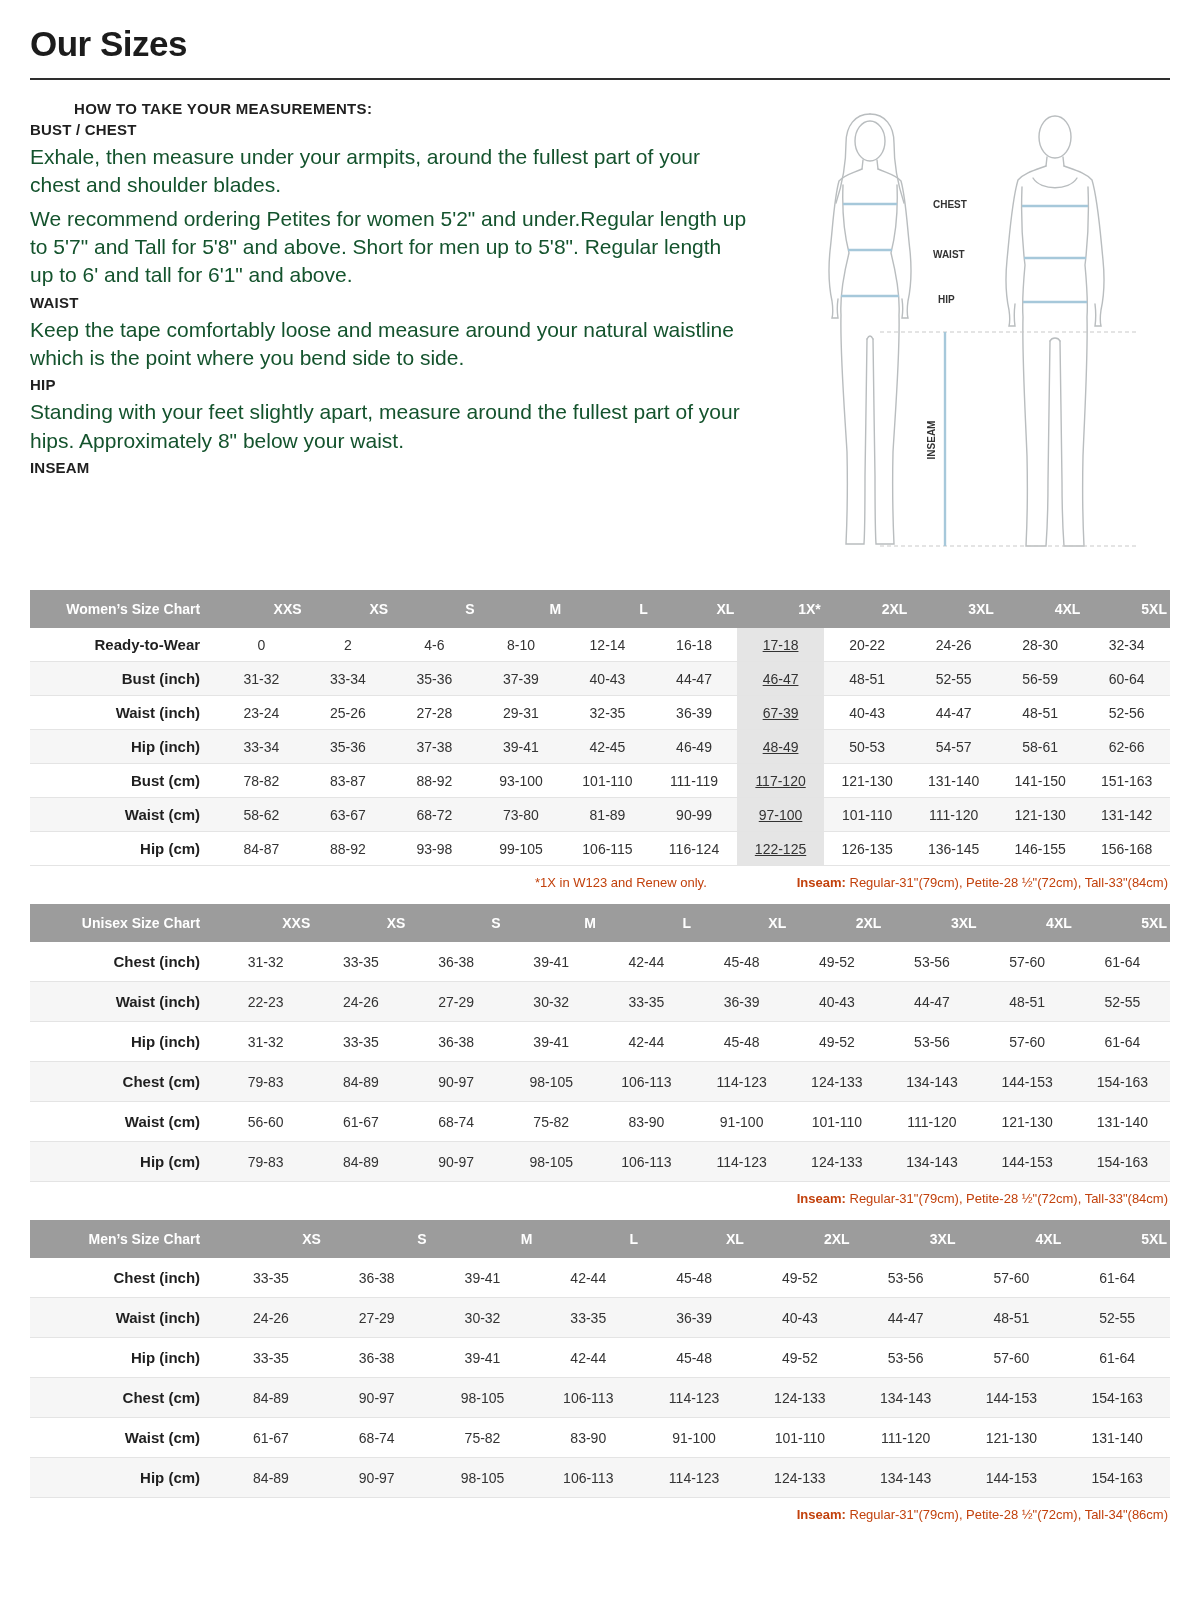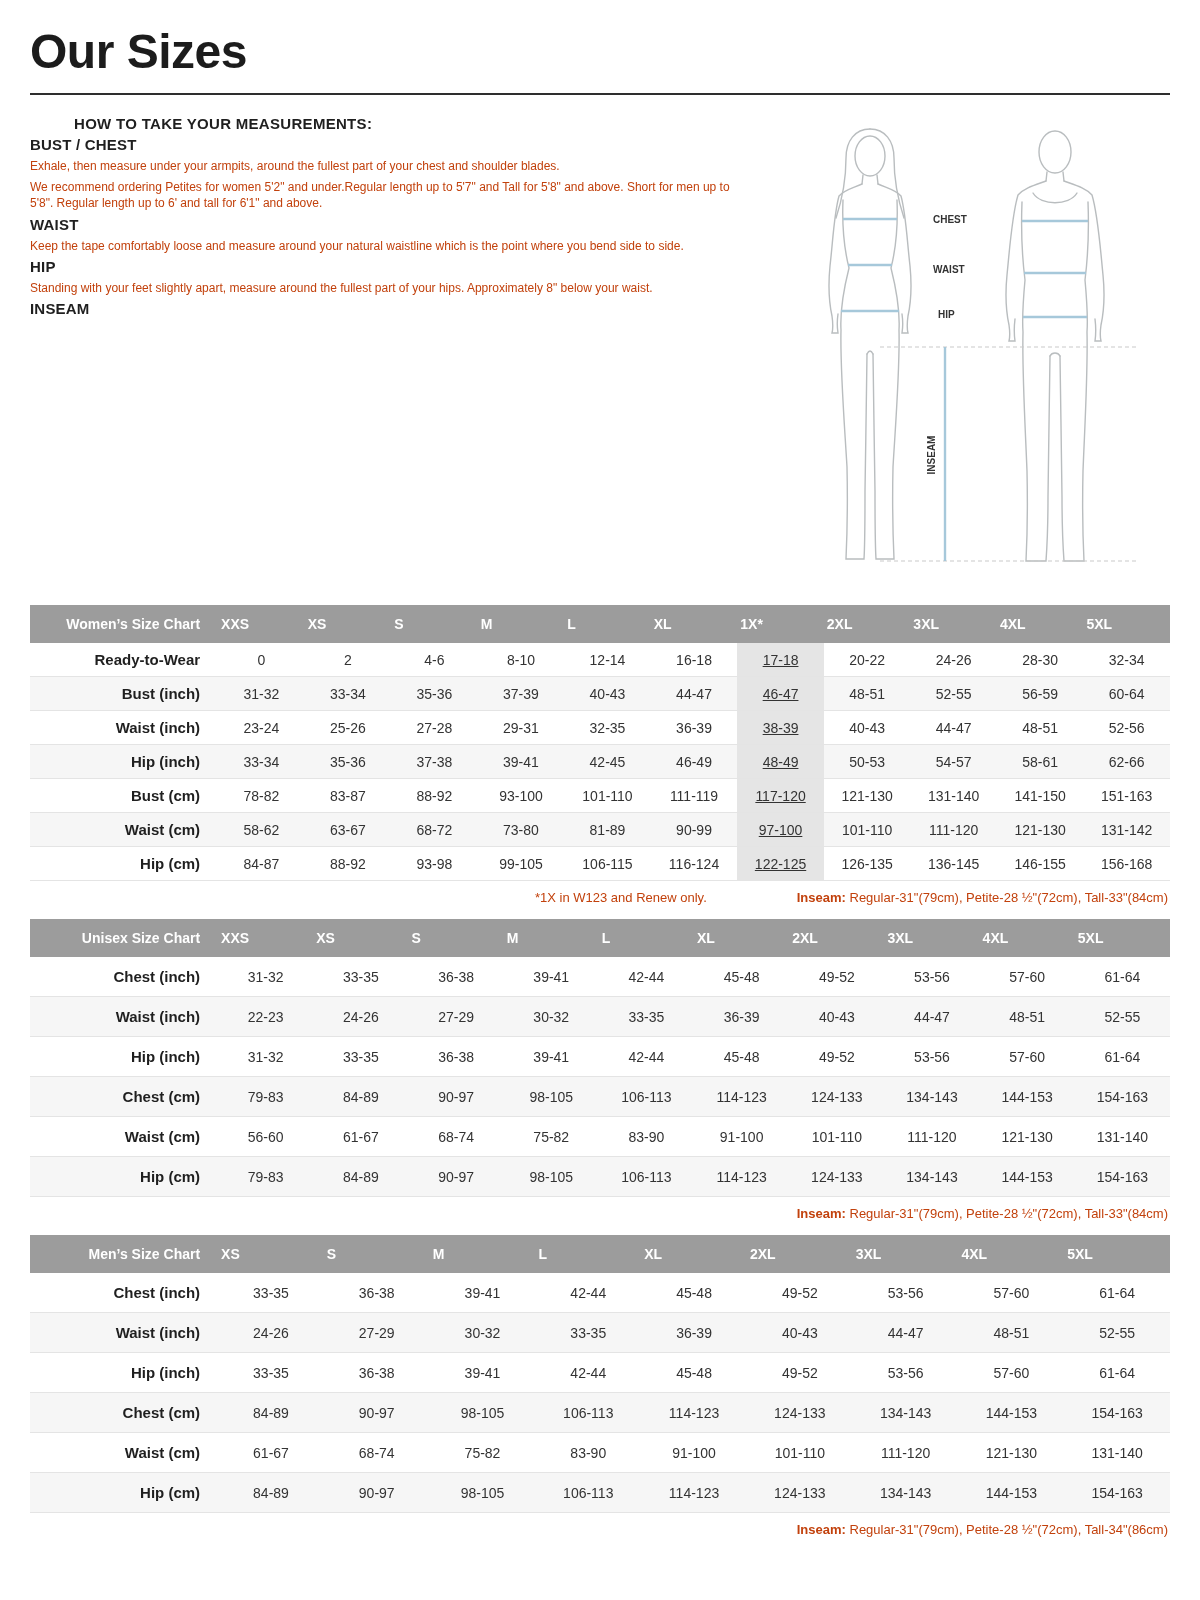--- a/index.html
+++ b/index.html
@@ -3,34 +3,34 @@
 <meta charset="utf-8">
 <style>
   * { margin:0; padding:0; box-sizing:border-box; }
   html,body { background:#fff; }
   body {
     width:1200px; min-height:1600px;
     font-family:"Liberation Sans", sans-serif;
     color:#2f2f2f;
   }
   .page { padding:24px 30px 18px; }
-  .title { font-size:48px; font-weight:bold; color:#1c1c1c; letter-spacing:-0.5px; }
+  .title { font-size:35px; font-weight:bold; color:#1c1c1c; letter-spacing:-0.5px; }
   .divider { border-bottom:2px solid #2e2e2e; margin-top:14px; }
   .content { display:flex; margin-top:20px; }
   .instructions { flex:1; padding-right:28px; }
   .how-heading { font-size:15px; font-weight:bold; letter-spacing:.3px; color:#1f1f1f; margin-bottom:4px;margin-left:44px; }
   .ms-title { font-size:15px; font-weight:bold; color:#1f1f1f; margin-top:4px; letter-spacing:.2px; }
-  .ms-text { font-size:12px; line-height:1.35; color:#c2410c; margin-top:5px; max-width:720px; }
+  .ms-text { font-size:21px; line-height:1.35; color:#14532d; margin-top:5px; max-width:720px; }
   .diagram { width:385px; flex:0 0 385px; }
   .tables { margin-top:26px; }
   .table-block { margin-bottom:12px; }
   table.size-table { width:100%; border-collapse:collapse; table-layout:fixed; }
   .size-table thead th {
     background:#9c9c9c; color:#fff; font-size:14px; font-weight:bold;
-    padding:11px 3px; text-align:left;
+    padding:11px 3px; text-align:right;
   }
   .size-table thead th:first-child { width:16.5%; text-align:right; padding-right:18px; }
   .size-table td, .size-table tbody th {
     font-size:14px; padding:11px 3px; text-align:center;
     border-bottom:1px solid #e4e4e4; color:#333;
   }
   .size-table tbody th {
     font-weight:bold; color:#1f1f1f; font-size:15px;
     text-align:right; padding-right:18px;
   }
@@ -170,21 +170,21 @@
               <td>60-64</td>
             </tr>
             <tr>
               <th>Waist (inch)</th>
               <td>23-24</td>
               <td>25-26</td>
               <td>27-28</td>
               <td>29-31</td>
               <td>32-35</td>
               <td>36-39</td>
-              <td class="hl">38-39</td>
+              <td class="hl">67-39</td>
               <td>40-43</td>
               <td>44-47</td>
               <td>48-51</td>
               <td>52-56</td>
             </tr>
             <tr>
               <th>Hip (inch)</th>
               <td>33-34</td>
               <td>35-36</td>
               <td>37-38</td>

